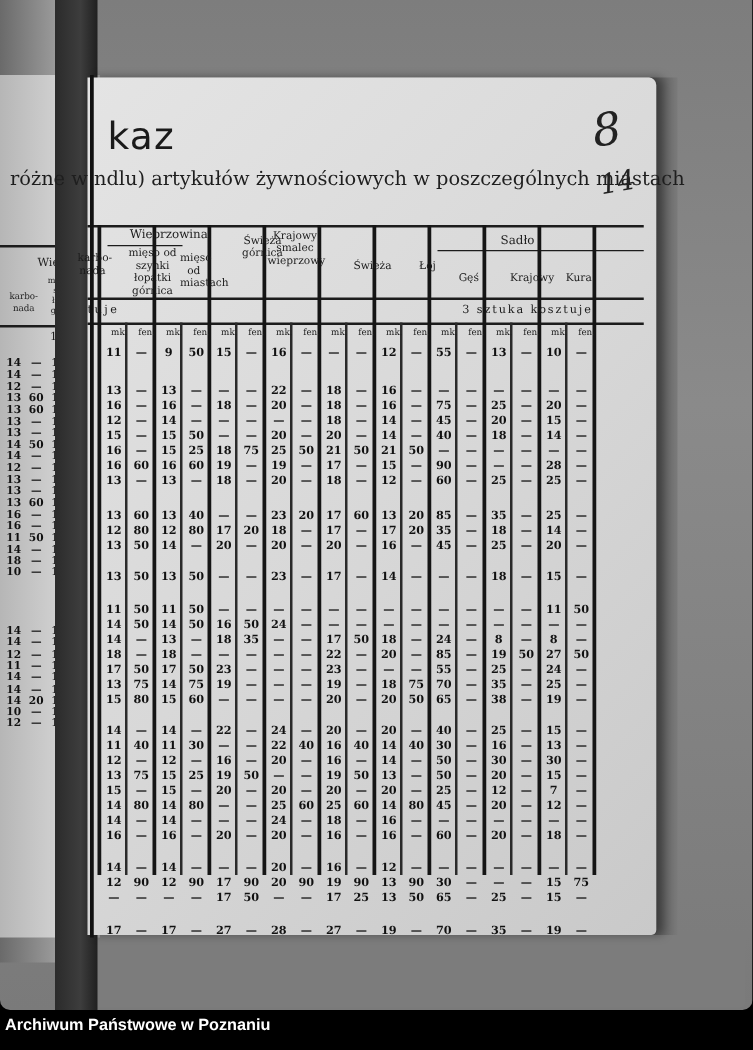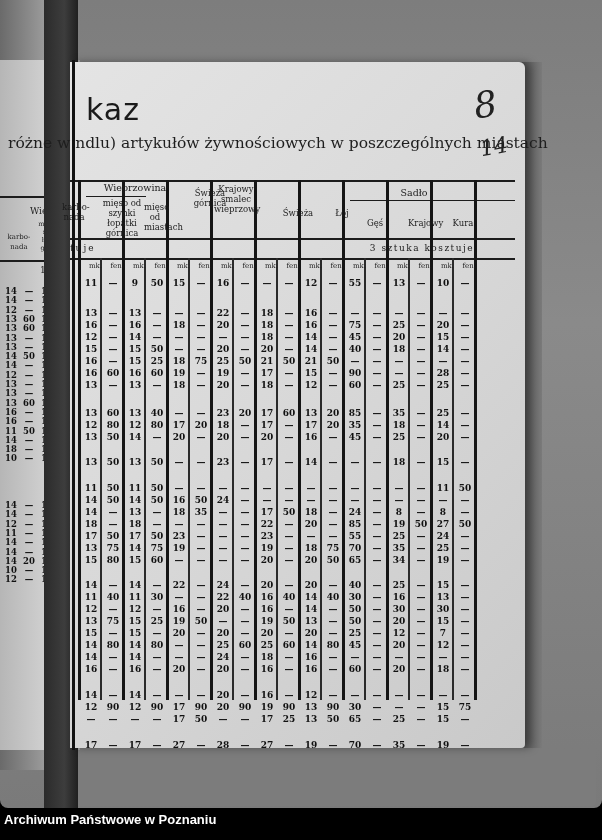--- a/index.html
+++ b/index.html
@@ -589,21 +589,21 @@
       <div class="cell" style="left:98px;top:493px;">—</div>
       <div class="cell" style="left:120px;top:493px;">—</div>
       <div class="cell" style="left:142px;top:493px;">—</div>
       <div class="cell" style="left:164px;top:493px;">—</div>
       <div class="cell" style="left:186px;top:493px;">20</div>
       <div class="cell" style="left:208px;top:493px;">—</div>
       <div class="cell" style="left:230px;top:493px;">20</div>
       <div class="cell" style="left:252px;top:493px;">50</div>
       <div class="cell" style="left:274px;top:493px;">65</div>
       <div class="cell" style="left:296px;top:493px;">—</div>
-      <div class="cell" style="left:318px;top:493px;">34</div>
+      <div class="cell" style="left:318px;top:493px;">38</div>
       <div class="cell" style="left:340px;top:493px;">—</div>
       <div class="cell" style="left:362px;top:493px;">19</div>
       <div class="cell" style="left:384px;top:493px;">—</div>
       <div class="cell" style="left:10px;top:518px;">14</div>
       <div class="cell" style="left:32px;top:518px;">—</div>
       <div class="cell" style="left:54px;top:518px;">14</div>
       <div class="cell" style="left:76px;top:518px;">—</div>
       <div class="cell" style="left:98px;top:518px;">22</div>
       <div class="cell" style="left:120px;top:518px;">—</div>
       <div class="cell" style="left:142px;top:518px;">24</div>

